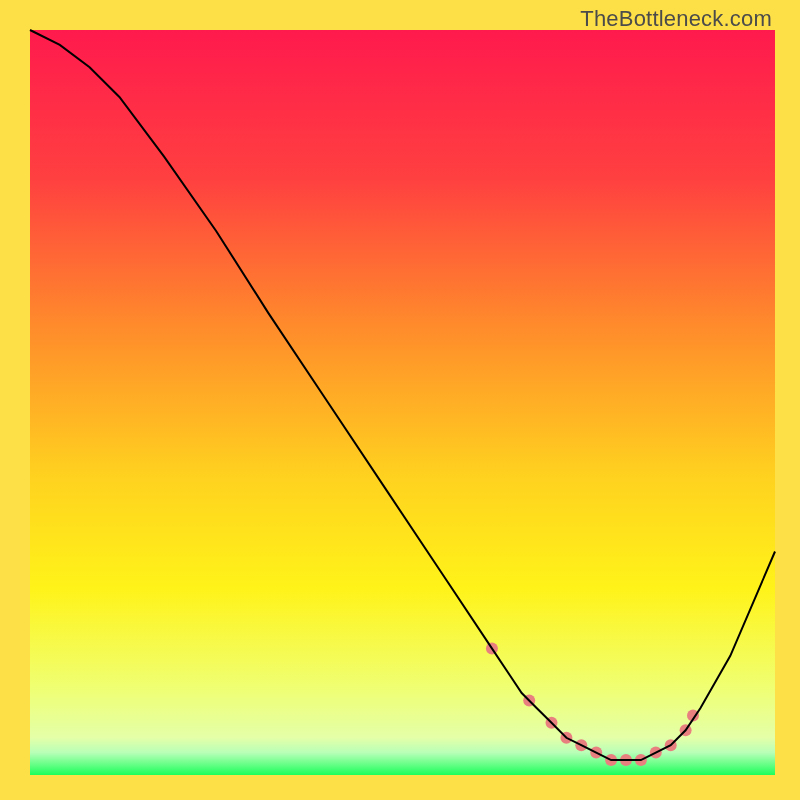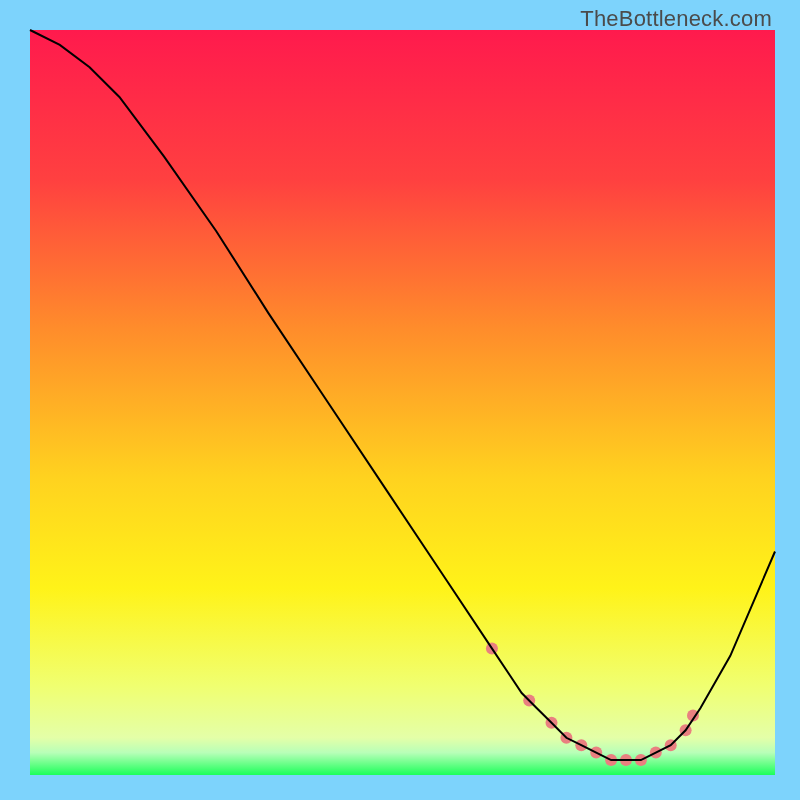--- a/index.html
+++ b/index.html
@@ -6,21 +6,21 @@
     margin: 0;
     padding: 0;
     width: 800px;
     height: 800px;
     background: #000000;
   }
   .container {
     position: relative;
     width: 800px;
     height: 800px;
-    background: #7dd3fc;
+    background: #fde047;
   }
   .watermark {
     position: absolute;
     top: 6px;
     right: 28px;
     font-family: Arial, Helvetica, sans-serif;
     font-size: 22px;
     color: #4b4b4b;
     font-weight: normal;
     letter-spacing: 0.2px;

